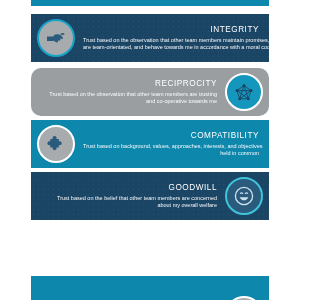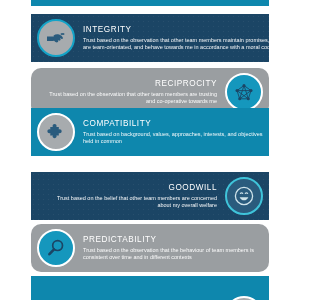--- a/index.html
+++ b/index.html
@@ -66,21 +66,21 @@
   .badge svg { display: block; }
 
   
   .txt {
     position: absolute;
     top: 50%;
     transform: translateY(-50%);
     color: #ffffff;
     box-sizing: border-box;
   }
-  .txt.alignleft  { left: 52px;  right: 10px; text-align: left; }
+  .txt.alignleft  { left: 52px;  right: 10px; text-align: right; }
   .txt.alignright { right: 52px; left: 10px;  text-align: right; }
 
   .ttl {
     font-size: 8.2px;
     letter-spacing: 0.55px;
     line-height: 11px;
     margin: 0 0 1.5px 0;
     color: #ffffff;
     font-weight: 400;
   }
@@ -138,21 +138,21 @@
     </div>
     <div class="txt alignright">
       <p class="ttl">RECIPROCITY</p>
       <p class="desc">
         <span class="ln">Trust based on the observation that other team members are trusting</span>
         <span class="ln">and   co-operative towards me</span>
       </p>
     </div>
   </div>
 
-  <div class="panel teal" style="top:108px;">
+  <div class="panel teal" style="top:120px;">
     <div class="badge left grayfill-whitering">
       <svg width="23" height="23" viewBox="0 0 24 24" aria-hidden="true">
         <path fill="#2a5b7d" d="M10 3.2c1.2 0 2.1.9 2.1 2 0 .4-.1.7-.3 1h2.6v2.6c.3-.2.6-.3 1-.3 1.1 0 2 .9 2 2.1 0 1.2-.9 2.1-2 2.1-.4 0-.7-.1-1-.3v2.6h-2.6c.2.3.3.6.3 1 0 1.1-.9 2-2.1 2-1.2 0-2.1-.9-2.1-2 0-.4.1-.7.3-1H5.5v-2.6c-.3.2-.6.3-1 .3-1.1 0-2-.9-2-2.1 0-1.2.9-2.1 2-2.1.4 0 .7.1 1 .3V6.2h2.7c-.2-.3-.3-.6-.3-1 0-1.1.9-2 2.1-2z"></path>
       </svg>
     </div>
     <div class="txt alignleft">
       <p class="ttl">COMPATIBILITY</p>
       <p class="desc">
         <span class="ln">Trust based on background, values, approaches, interests, and objectives</span>
         <span class="ln">held in common</span>
@@ -171,35 +171,20 @@
     </div>
     <div class="txt alignright">
       <p class="ttl">GOODWILL</p>
       <p class="desc">
         <span class="ln">Trust based on the belief that other team members are concerned</span>
         <span class="ln">about my overall welfare</span>
       </p>
     </div>
   </div>
 
-  <div class="panel gray" style="top:224px;">
-    <div class="badge left tealfill-whitering">
-      <svg width="24" height="24" viewBox="0 0 24 24" aria-hidden="true">
-        <circle cx="13.6" cy="9.6" r="4.9" fill="none" stroke="#1b4565" stroke-width="1.7"></circle>
-        <line x1="10" y1="13.4" x2="5.4" y2="18.2" stroke="#1b4565" stroke-width="2.6" stroke-linecap="round"></line>
-      </svg>
-    </div>
-    <div class="txt alignleft">
-      <p class="ttl">PREDICTABILITY</p>
-      <p class="desc">
-        <span class="ln">Trust based on the observation that the behaviour of team members is</span>
-        <span class="ln">consistent over time and in different contexts</span>
-      </p>
-    </div>
-  </div>
 
   <div class="panel teal" style="top:276px; height:48px;">
     <div class="badge right grayfill-whitering" style="top:20px; transform:none;">
       
     </div>
     <div class="txt alignright" style="top:22px; transform:none;">
       <p class="ttl">WELL-BEING</p>
 
     </div>
   </div>

